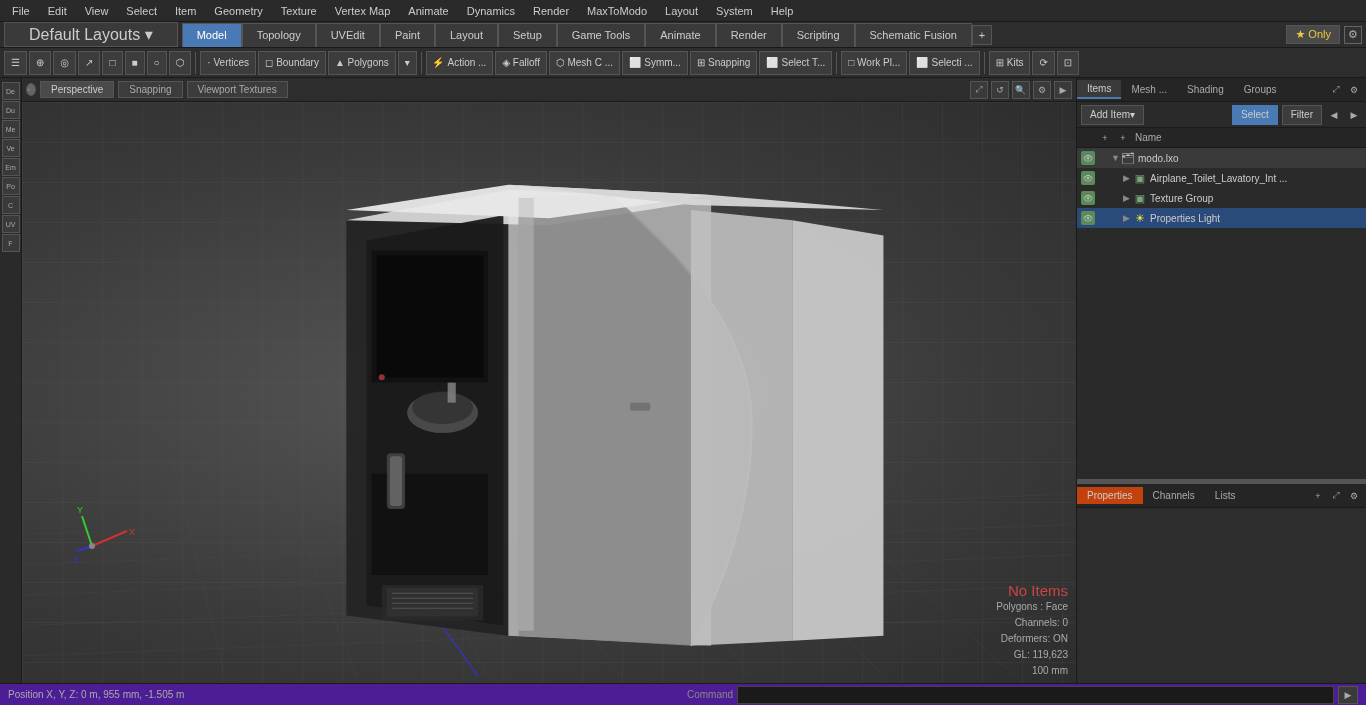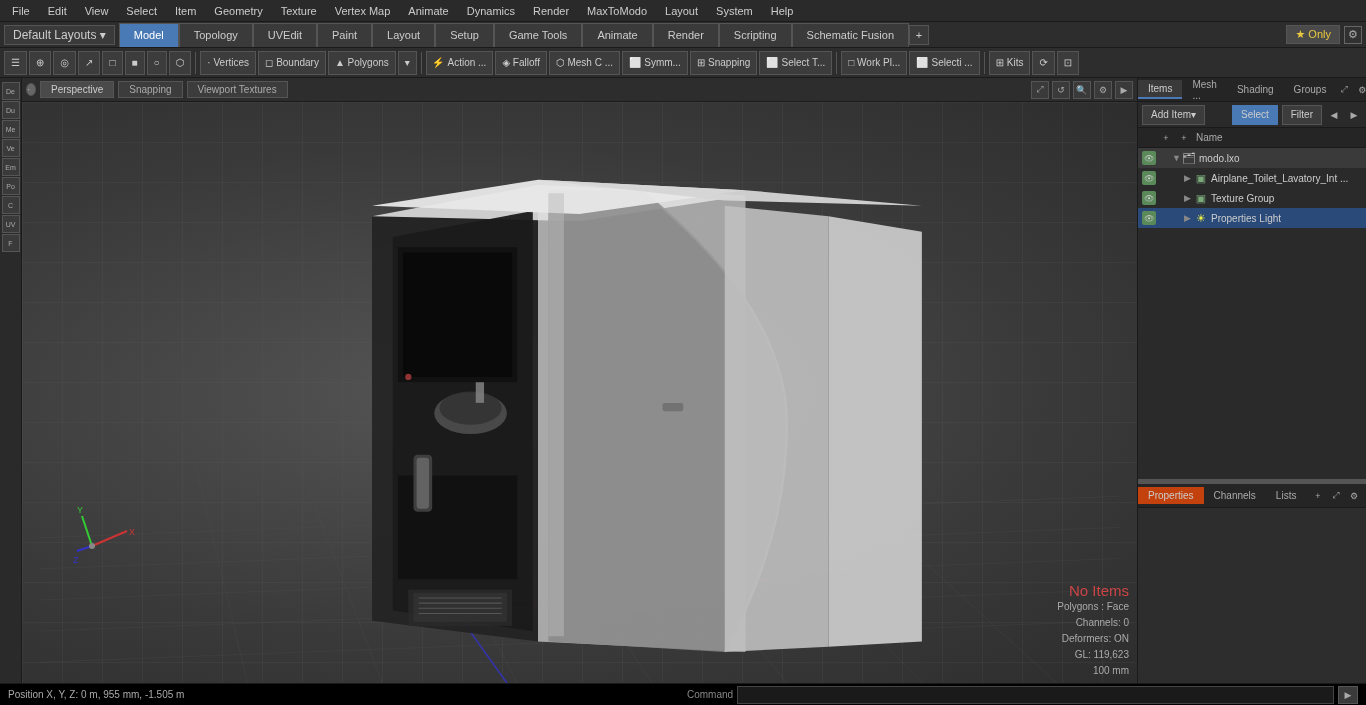--- a/index.html
+++ b/index.html
@@ -4,21 +4,21 @@
   <style>
     * { margin: 0; padding: 0; box-sizing: border-box; }
     body { width: 1366px; height: 705px; background: #3a3a3a; font-family: Arial, sans-serif; font-size: 11px; color: #ccc; overflow: hidden; }
 
     
     #menubar { display: flex; align-items: center; height: 22px; background: #2a2a2a; border-bottom: 1px solid #1a1a1a; padding: 0 4px; gap: 2px; }
     .menu-item { padding: 2px 8px; cursor: pointer; color: #ccc; font-size: 11px; }
 
     
     #layoutbar { display: flex; align-items: center; height: 26px; background: #2d2d2d; border-bottom: 1px solid #1a1a1a; }
-    .layout-dropdown { display: flex; align-items: center; padding: 2px 8px; background: #3a3a3a; border: 1px solid #555; margin: 12px 4px; cursor: pointer; color: #ccc; font-size: 12px; }
+    .layout-dropdown { display: flex; align-items: center; padding: 2px 24px; background: #3a3a3a; border: 1px solid #555; margin: 12px 4px; cursor: pointer; color: #ccc; font-size: 16px; }
     .layout-tabs { display: flex; align-items: center; flex: 1; gap: 0; }
     .layout-tab { padding: 3px 14px; background: #3a3a3a; border: 1px solid #555; border-bottom: none; cursor: pointer; color: #ccc; font-size: 11px; height: 24px; display: flex; align-items: center; }
     .layout-tab.active { background: #4a7ab5; color: white; }
     .layout-right { display: flex; align-items: center; gap: 4px; padding-right: 4px; }
     .star-only { background: #4a4a4a; padding: 2px 8px; border: 1px solid #555; color: #e8c840; font-size: 11px; cursor: pointer; }
     .layout-plus { background: #3a3a3a; border: 1px solid #555; width: 20px; height: 20px; display: flex; align-items: center; justify-content: center; cursor: pointer; color: #ccc; }
 
     
     #toolbar { display: flex; align-items: center; height: 30px; background: #2d2d2d; border-bottom: 1px solid #1a1a1a; padding: 0 4px; gap: 2px; }
     .tool-btn { padding: 2px 6px; background: #3c3c3c; border: 1px solid #555; cursor: pointer; color: #ccc; font-size: 10px; display: flex; align-items: center; gap: 2px; height: 24px; white-space: nowrap; }
@@ -39,21 +39,21 @@
     .viewport-icons { margin-left: auto; display: flex; gap: 3px; }
     .vp-icon { width: 18px; height: 18px; background: #3a3a3a; border: 1px solid #555; cursor: pointer; display: flex; align-items: center; justify-content: center; font-size: 9px; color: #aaa; }
     #viewport { flex: 1; position: relative; background: #4a4a4a; overflow: hidden; }
 
     
     .scene-bg { width: 100%; height: 100%; background: radial-gradient(ellipse at 40% 50%, #555 0%, #3a3a3a 60%, #2d2d2d 100%); position: relative; }
     .grid-overlay { position: absolute; top: 0; left: 0; right: 0; bottom: 0; background-image: linear-gradient(rgba(100,100,100,0.15) 1px, transparent 1px), linear-gradient(90deg, rgba(100,100,100,0.15) 1px, transparent 1px); background-size: 40px 40px; }
     .status-line { color: #aaa; font-size: 10px; line-height: 16px; }
 
     
-    #right-panel { width: 229px; background: #2d2d2d; border-left: 1px solid #1a1a1a; display: flex; flex-direction: column; }
+    #right-panel { width: 290px; background: #2d2d2d; border-left: 1px solid #1a1a1a; display: flex; flex-direction: column; }
     #panel-tabs { display: flex; align-items: center; height: 24px; background: #252525; border-bottom: 1px solid #1a1a1a; }
     .panel-tab { padding: 3px 10px; cursor: pointer; color: #aaa; font-size: 10px; }
     .panel-tab.active { background: #3a3a3a; color: #ccc; border-bottom: 2px solid #4a7ab5; }
     .panel-tab-icons { margin-left: auto; display: flex; gap: 2px; padding-right: 4px; }
     .panel-icon { width: 16px; height: 16px; cursor: pointer; display: flex; align-items: center; justify-content: center; font-size: 9px; color: #aaa; }
 
     
     #items-toolbar { display: flex; align-items: center; height: 26px; background: #2a2a2a; border-bottom: 1px solid #1a1a1a; padding: 0 4px; gap: 4px; }
     .items-btn { padding: 2px 8px; background: #3c3c3c; border: 1px solid #555; cursor: pointer; color: #ccc; font-size: 10px; height: 20px; display: flex; align-items: center; }
     .items-btn.blue { background: #4a7ab5; border-color: #4a7ab5; }
@@ -71,21 +71,21 @@
     .eye-icon { width: 14px; height: 14px; background: #5a8a5a; border-radius: 2px; display: flex; align-items: center; justify-content: center; margin-right: 3px; font-size: 8px; cursor: pointer; flex-shrink: 0; }
 
     
     #properties-panel { height: 200px; background: #2d2d2d; border-top: 1px solid #555; display: flex; flex-direction: column; }
     #prop-tabs { display: flex; align-items: center; height: 24px; background: #252525; border-bottom: 1px solid #1a1a1a; }
     .prop-tab { padding: 3px 10px; cursor: pointer; color: #aaa; font-size: 10px; }
     .prop-tab.active { background: #c2410c; color: #ccc; }
     .prop-content { flex: 1; padding: 8px; }
 
     
-    #statusbar { display: flex; align-items: center; height: 22px; background: #000000; border-top: 1px solid #1a1a1a; padding: 0 8px; gap: 8px; }
+    #statusbar { display: flex; align-items: center; height: 22px; background: #4c1d95; border-top: 1px solid #1a1a1a; padding: 0 8px; gap: 8px; }
     .status-pos { color: #aaa; font-size: 10px; flex: 1; }
     .command-area { flex: 1; display: flex; align-items: center; gap: 4px; }
     .cmd-label { color: #888; font-size: 10px; }
     .cmd-input { flex: 1; height: 18px; background: #1a1a1a; border: 1px solid #444; color: #ccc; font-size: 10px; padding: 0 4px; }
     .cmd-btn { width: 20px; height: 18px; background: #3a3a3a; border: 1px solid #555; cursor: pointer; display: flex; align-items: center; justify-content: center; font-size: 9px; color: #aaa; }
 
     
     #scene-svg { position: absolute; top: 0; left: 0; width: 100%; height: 100%; }
 
     

